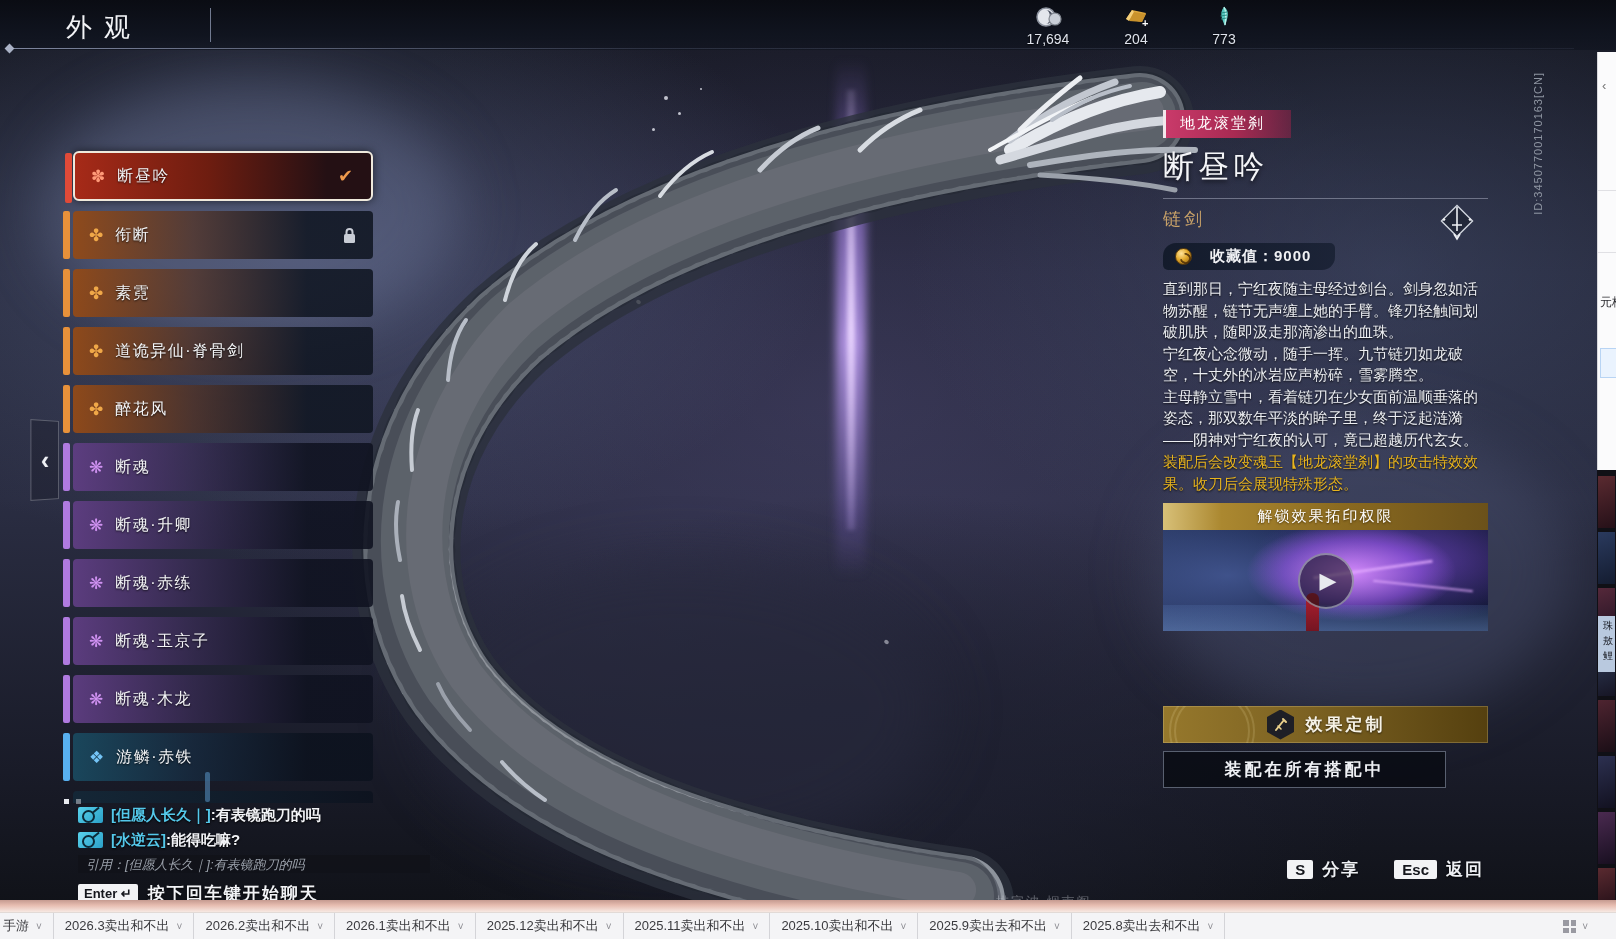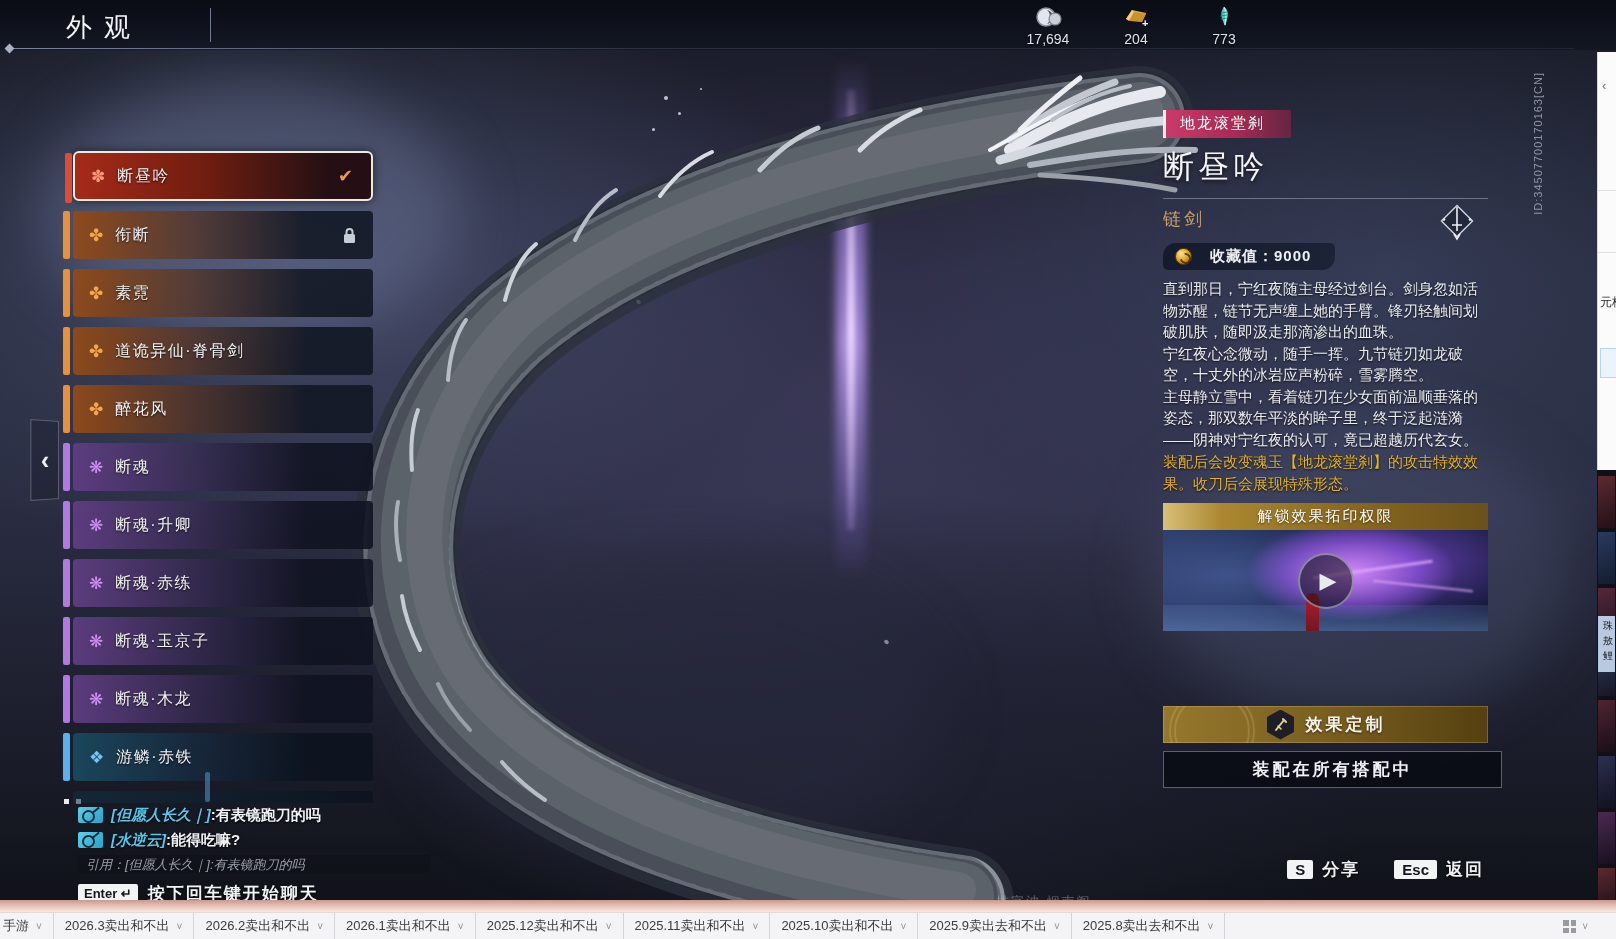--- a/index.html
+++ b/index.html
@@ -108,32 +108,32 @@
   .play-btn span { color:#e8eaee; font-size:22px; margin-left:5px; }
   .customize-btn { position:relative; margin-top:75px; width:325px; height:37px; display:flex; align-items:center; justify-content:center;
               gap:10px; cursor:pointer; overflow:hidden;
               background:linear-gradient(90deg,#96782c,#7c6222 45%, #55400f);
               box-shadow:inset 0 0 0 1px rgba(240,220,160,.25); }
   .customize-btn::before { content:""; position:absolute; left:6px; top:-18px; width:72px; height:72px; border-radius:50%;
               border:7px double rgba(240,220,160,.18); }
   .customize-btn .hex { width:30px; height:30px; background:#1e1f26; display:flex; align-items:center; justify-content:center;
               clip-path:polygon(50% 0,95% 25%,95% 75%,50% 100%,5% 75%,5% 25%); }
   .customize-btn b { color:#f6f2e6; font-size:17px; letter-spacing:3px; font-weight:bold; text-shadow:0 1px 2px rgba(0,0,0,.6); }
-  .equip-btn { margin-top:8px; width:339px; height:37px; display:flex; align-items:center; justify-content:center; cursor:pointer;
+  .equip-btn { margin-top:8px; width:283px; height:37px; display:flex; align-items:center; justify-content:center; cursor:pointer;
               background:rgba(8,11,18,.82); border:1px solid #596070; }
   .equip-btn b { color:#eef0f4; font-size:17px; letter-spacing:3px; font-weight:bold; }
 
   
   .chat { position:absolute; left:78px; top:804px; z-index:6; }
   .chat-row { display:flex; align-items:center; height:22px; margin-bottom:3px; }
   .chan-icon { width:25px; height:16px; margin-right:8px; border-radius:2px; background:linear-gradient(135deg,#59d2ec,#2ba0c8);
                position:relative; }
   .chan-icon::after { content:""; position:absolute; left:4px; top:3px; width:9px; height:9px; border:2px solid #0c2a38; border-radius:50%; }
   .chan-icon::before { content:""; position:absolute; right:3px; top:2px; width:8px; height:2px; background:#0c2a38; transform:rotate(-40deg); }
-  .chat-user { color:#54c8ea; font-size:15px; font-weight:bold; text-shadow:0 1px 2px #000;font-style:italic; }
+  .chat-user { color:#54c8ea; font-size:15px; font-weight:bold; text-shadow:0 1px 2px #000; }
   .chat-text { color:#f2f3f6; font-size:15px; font-weight:bold; text-shadow:0 1px 2px #000; }
   .chat-quote { width:352px; height:18px; margin:4px 0 0 0; padding:1px 8px; background:rgba(16,18,24,.68);
                 color:#9aa0aa; font-size:13px; overflow:hidden; white-space:nowrap;font-style:italic; }
   .enter-row { display:flex; align-items:center; margin-top:9px; }
   .key-badge { background:#f2f3f5; color:#14161c; font-size:13px; font-weight:bold; padding:2px 6px; border-radius:2px; }
   .enter-row .hint { color:#f2f3f6; font-size:17px; font-weight:bold; margin-left:10px; letter-spacing:2px; text-shadow:0 1px 2px #000; }
 
   
   .hints { position:absolute; right:132px; top:858px; display:flex; gap:34px; z-index:6; }
   .hint-item { display:flex; align-items:center; gap:9px; cursor:pointer; }

